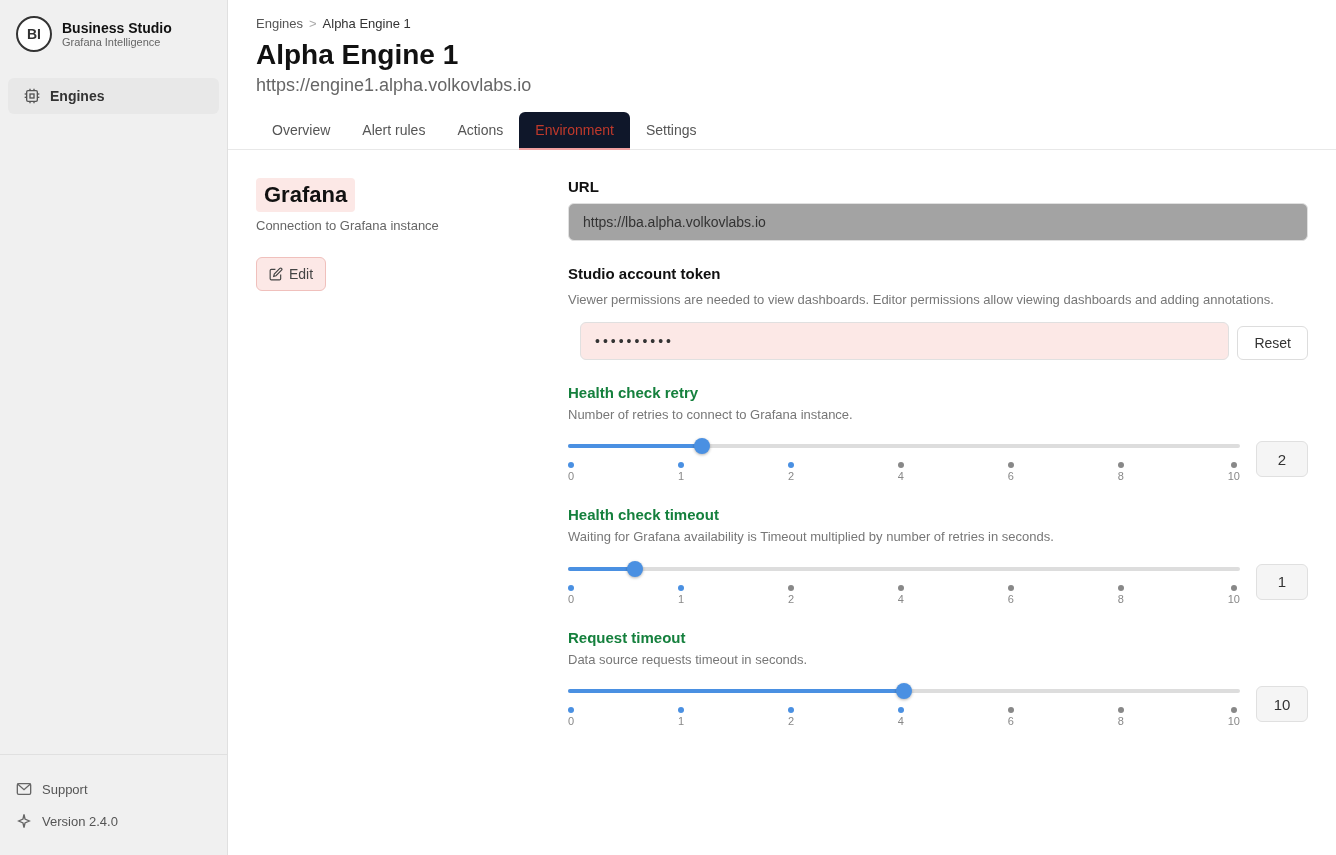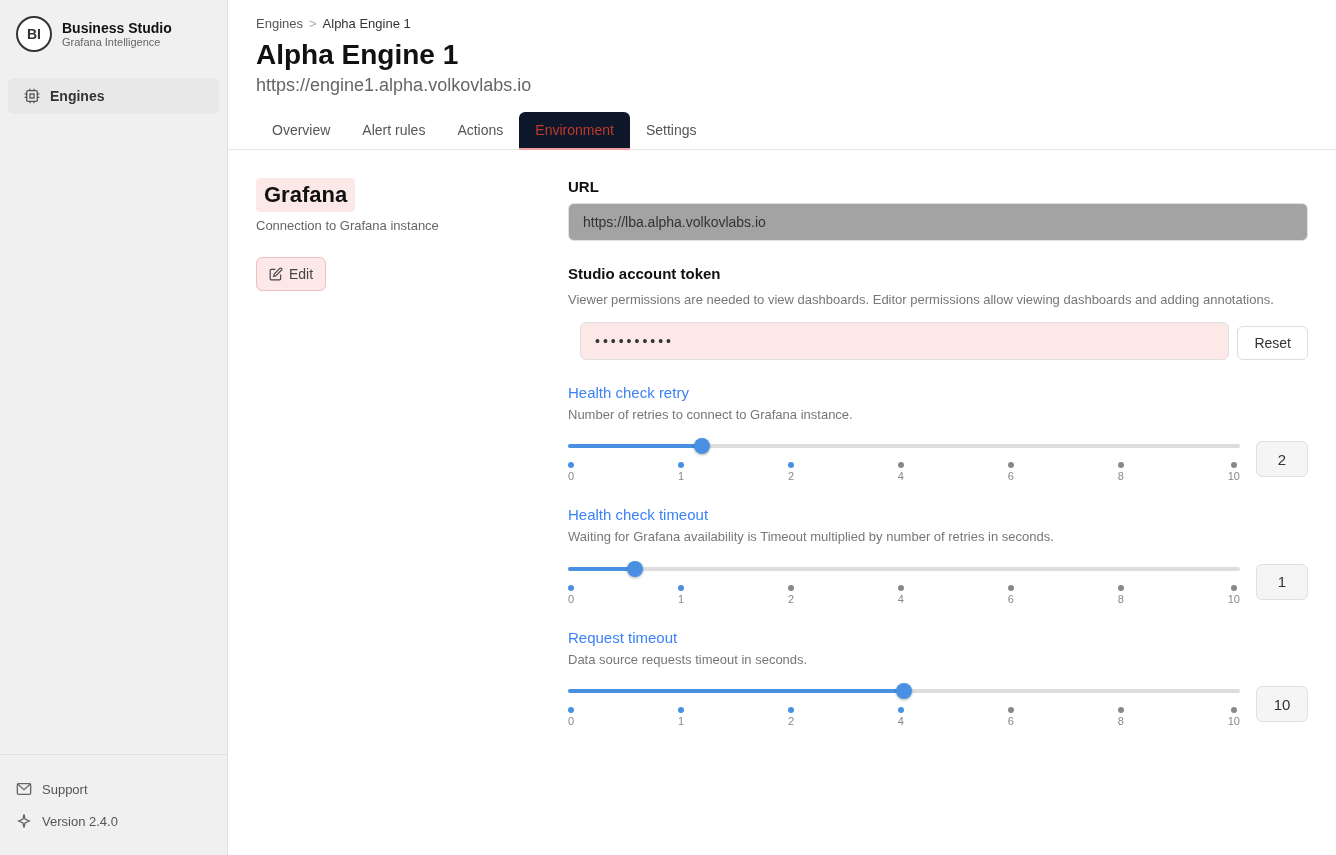--- a/index.html
+++ b/index.html
@@ -166,21 +166,21 @@
       border: 1px solid #ddd;
       border-radius: 6px;
       font-size: 14px; color: #333;
       cursor: pointer;
       white-space: nowrap;
     }
 
     
     .slider-section { margin-bottom: 24px; }
     .slider-label {
-      font-size: 15px; font-weight: 400; color: #3b82f6;
+      font-size: 15px; font-weight: 700; color: #15803d;
       margin-bottom: 4px;
     }
     .slider-row {
       display: flex; align-items: center; gap: 16px;
     }
     .slider-container {
       flex: 1;
       position: relative;
     }
     .slider-track-wrapper {

